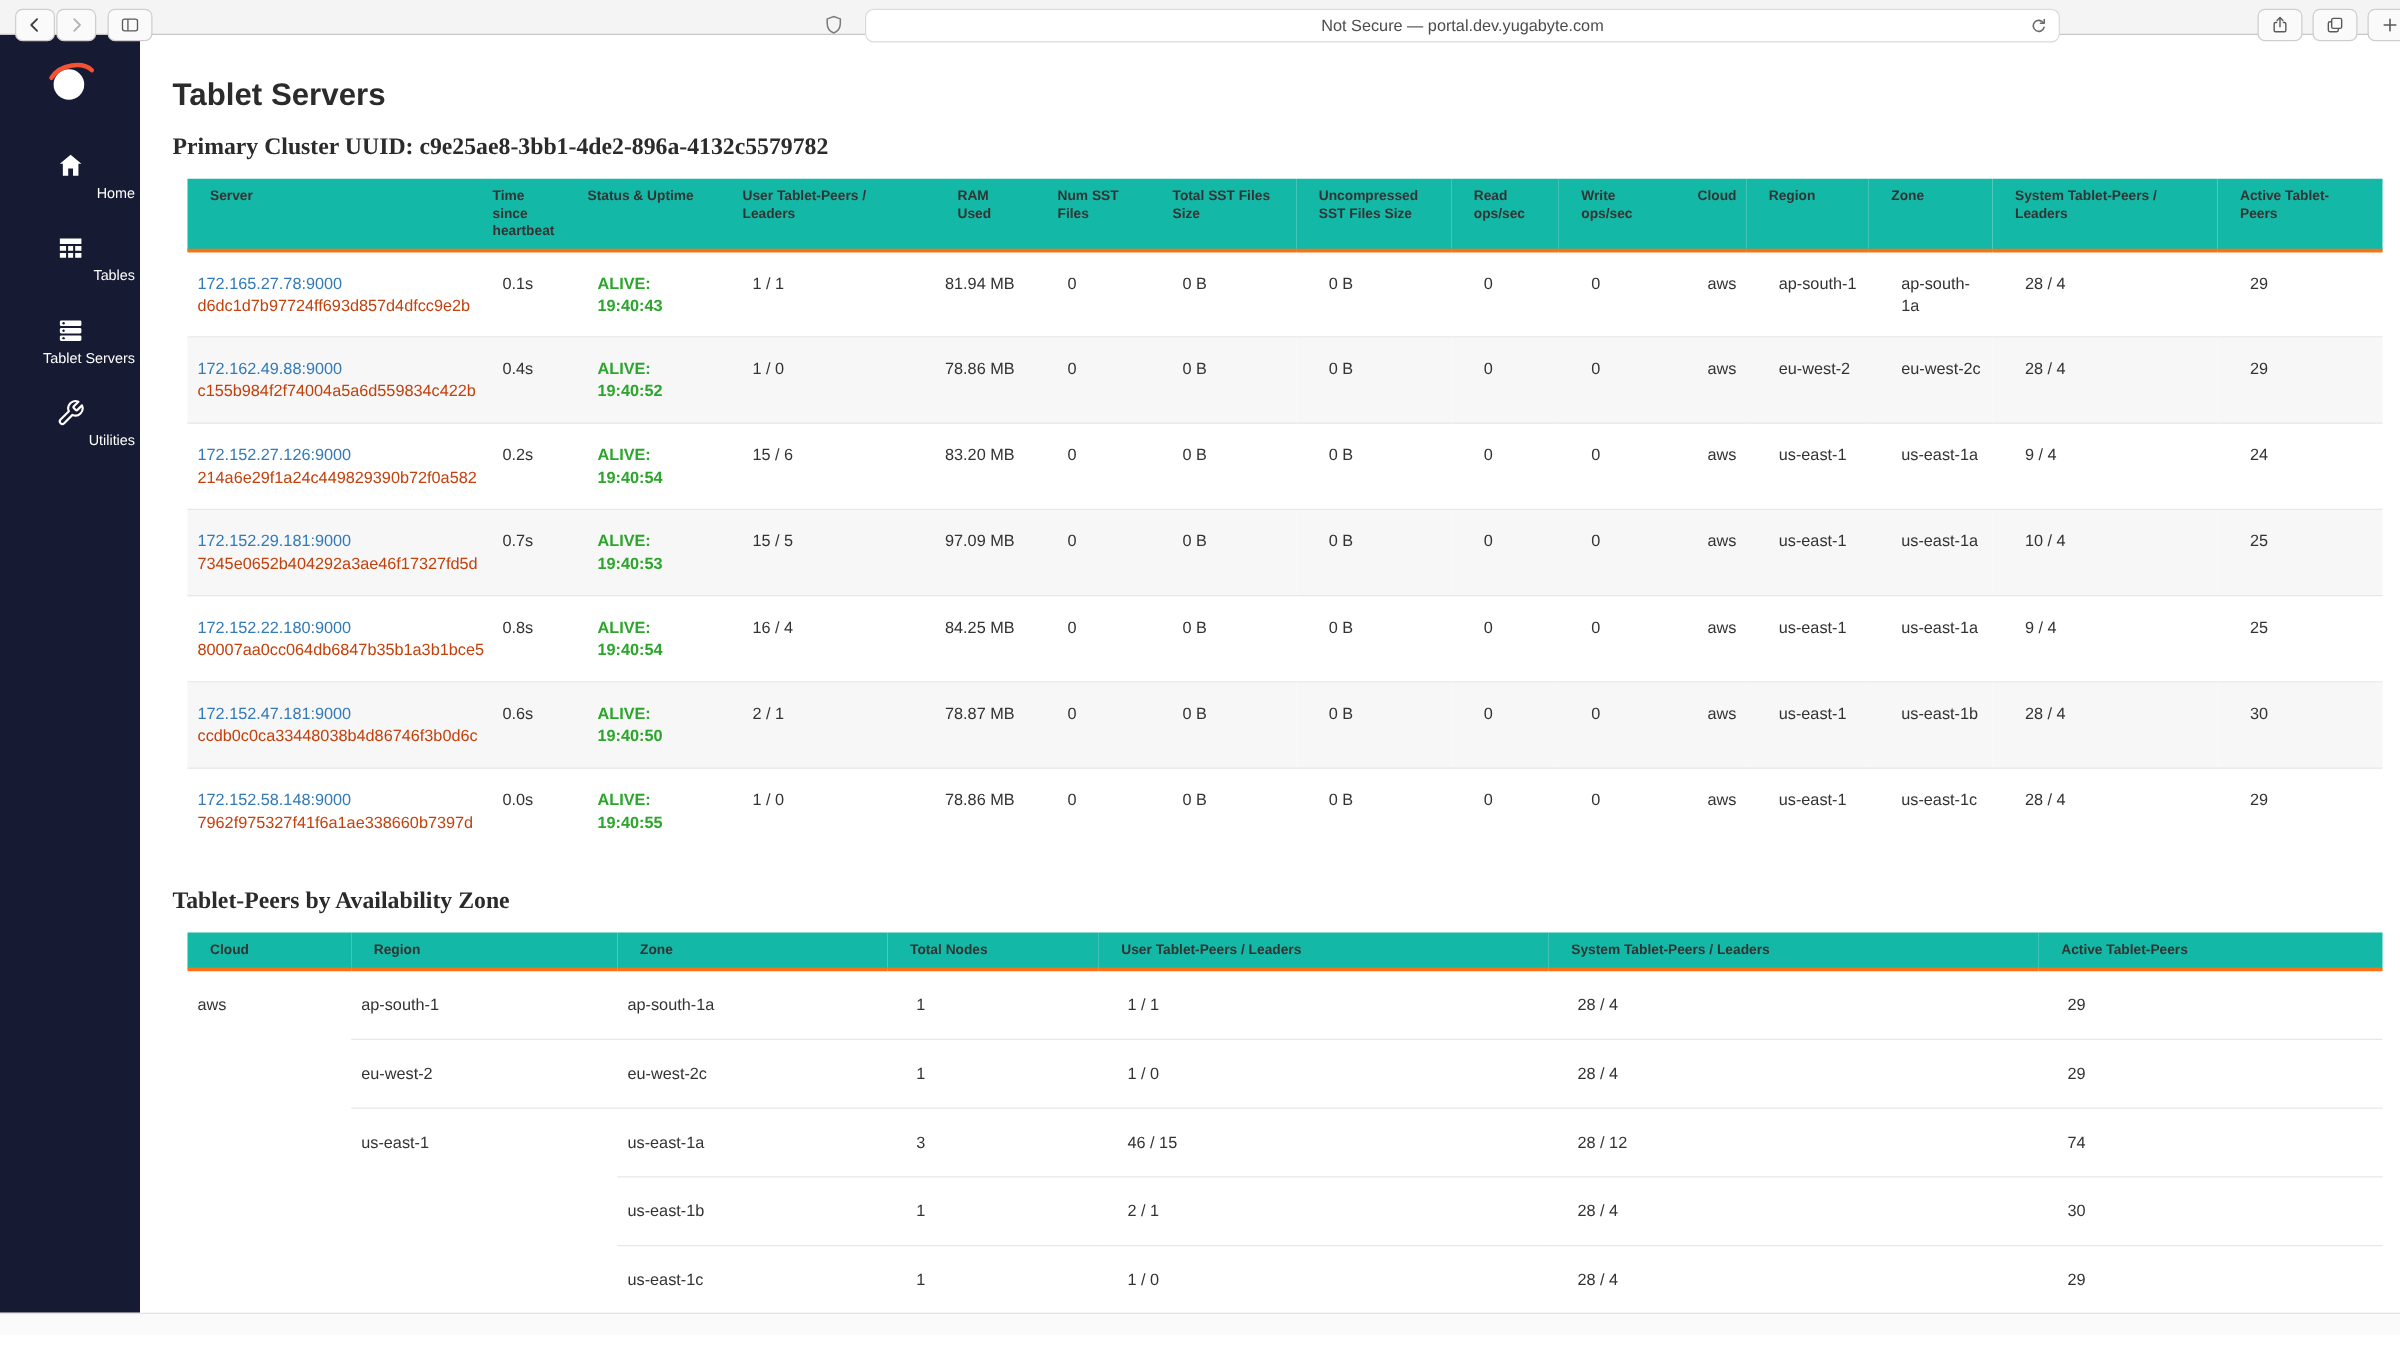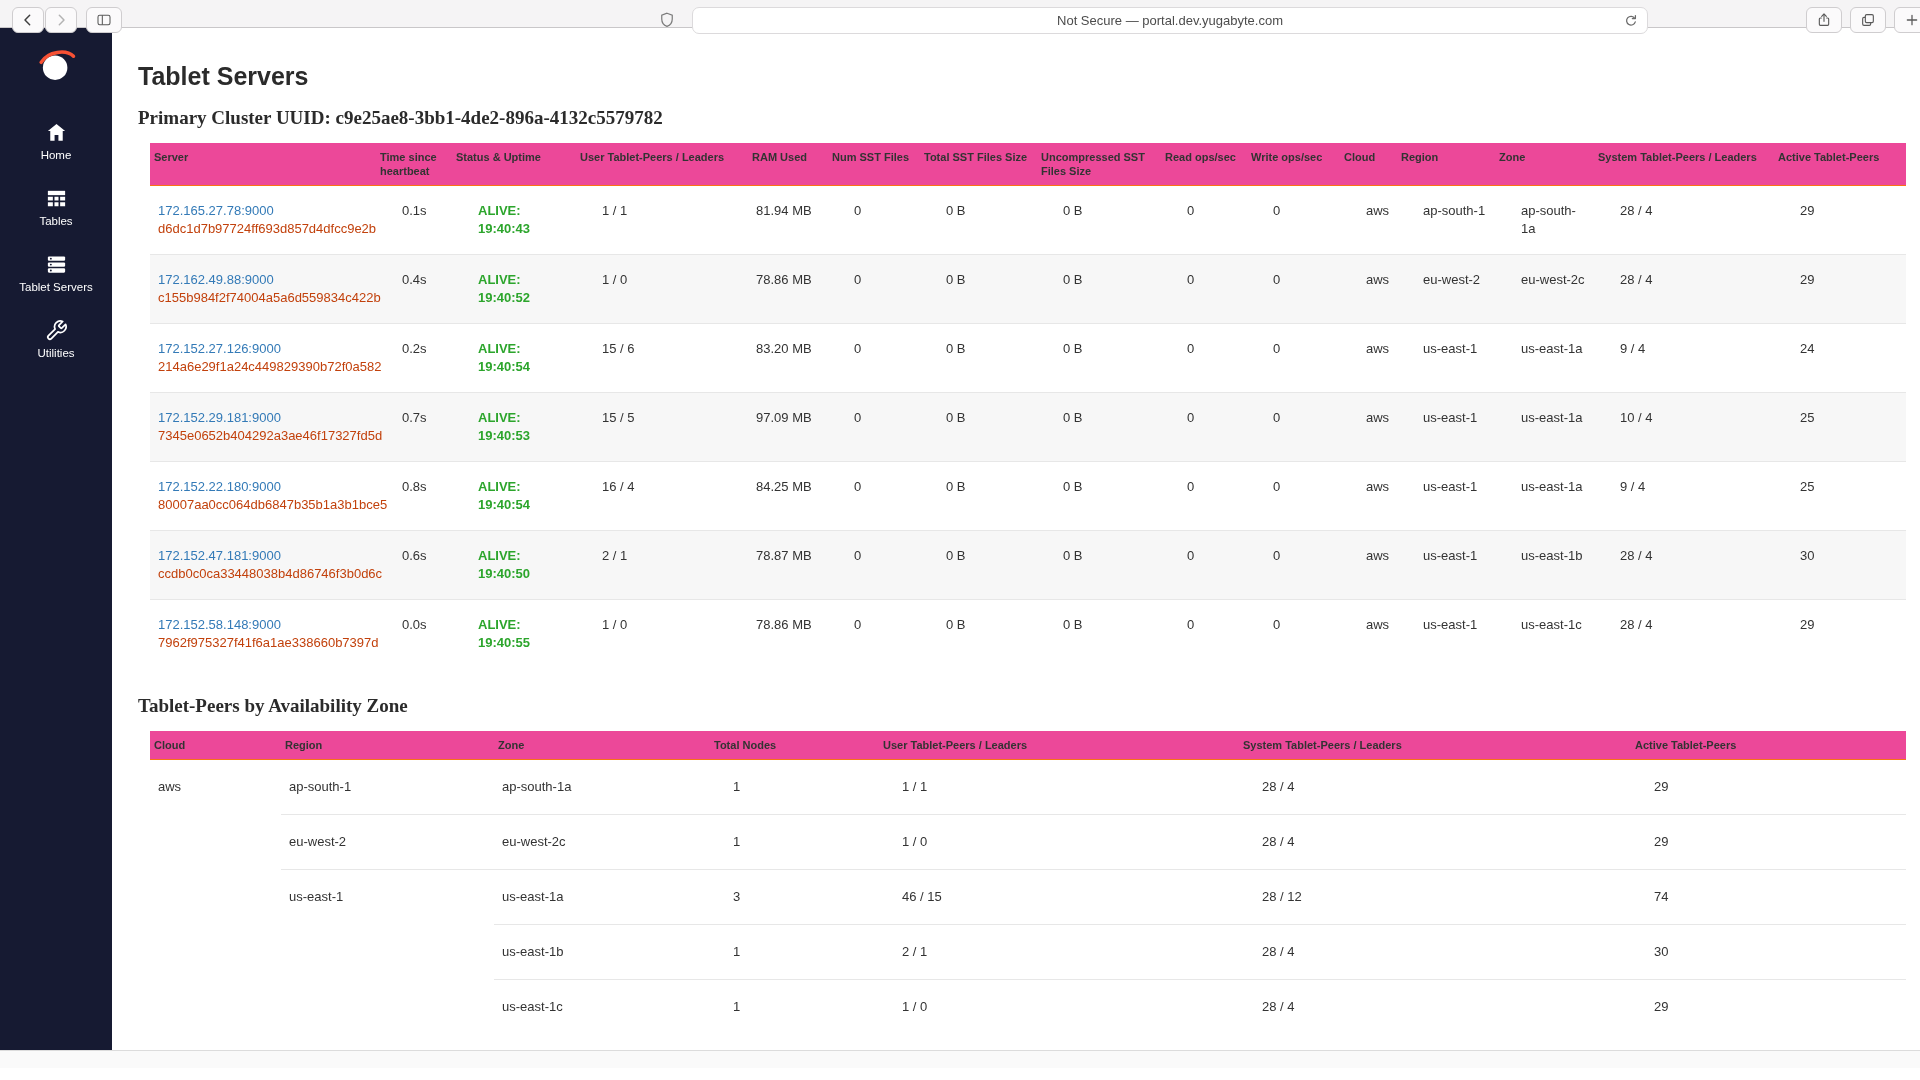--- a/index.html
+++ b/index.html
@@ -27,35 +27,35 @@
     display: flex; align-items: center; justify-content: center; cursor: text;
   }
   .url-text { font-size: 13px; color: #4c4c4c; }
   .url-refresh { position: absolute; right: 8px; top: 5px; width: 16px; height: 16px; cursor: pointer; }
 
   
   .app { display: flex; height: 1022px; }
   .sidebar { width: 112px; background: var(--sidebar_bg, #161a32); flex-shrink: 0; text-align: center; }
   .logo { width: 42px; height: 42px; margin: 16px auto 22px; display: block; }
   .logo-arc { stroke: var(--logo_red, #f75134); }
-  .nav-item { padding: 13px 4px 12px; cursor: pointer; }
+  .nav-item { padding: 13px 4px 12px; cursor: pointer; text-align: right; }
   .nav-item svg { width: 23px; height: 23px; display: block; margin: 0 auto; }
   .nav-label { font-size: 11.5px; color: #ffffff; margin-top: 5px; line-height: 13px; }
 
   .main { flex: 1; padding: 30px 26px 0; overflow: hidden; background: #fff; }
   h1.page-title { font-size: 25px; font-weight: bold; color: #2b2b2b; margin: 4px 0 16px; }
   h2.section-heading { font-size: 19px; font-weight: bold; color: #2b2b2b; margin: 0 0 14px; font-family: Liberation Serif, serif; }
   h2.zone-heading { margin-top: 26px; }
 
   
   table { border-collapse: collapse; table-layout: fixed; width: 1756px; margin-left: 12px; }
   thead th {
-    background: #ec4899; font-size: 11px; font-weight: bold; color: #333;
-    text-align: left; vertical-align: top; padding: 7px 4px;
-    border-bottom: 1px solid #f97316; line-height: 14px;
+    background: #14b8a6; font-size: 11px; font-weight: bold; color: #333;
+    text-align: left; vertical-align: top; padding: 7px 18px;
+    border-bottom: 3px solid #f97316; line-height: 14px;
   }
   tbody td {
     font-size: 13px; color: #333; vertical-align: top;
     padding: 16px 8px 14px; border-top: 1px solid #e7e7e7; line-height: 18px;
   }
   #servers-table tbody tr:nth-child(even) { background: #f7f7f7; }
   #servers-table tbody td { height: 69px; }
   .ind { padding-left: 26px; }
   .link { color: var(--link, #337ab7); text-decoration: none; cursor: pointer; }
   .uuid { color: #c2410c; }

